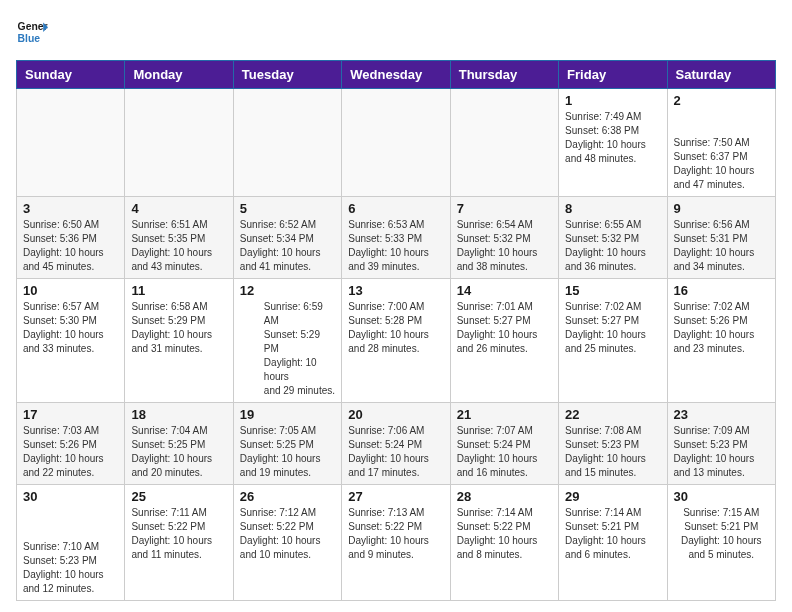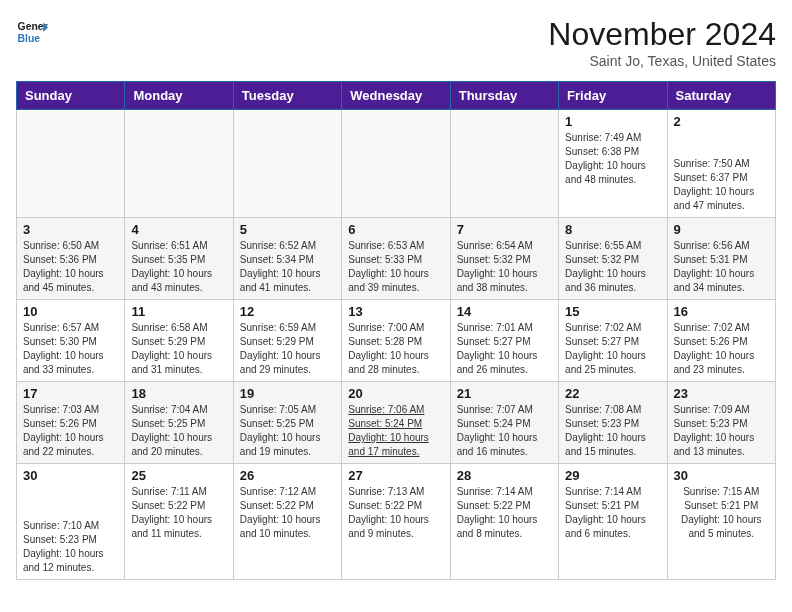--- a/index.html
+++ b/index.html
@@ -88,24 +88,20 @@
 
 <div class="header">
   <div class="logo">
     <svg class="logo-icon" viewBox="0 0 40 40" xmlns="http://www.w3.org/2000/svg">
       <text x="2" y="18" font-family="Arial" font-size="13" font-weight="bold" fill="#1a1a1a">General</text>
       <text x="2" y="32" font-family="Arial" font-size="13" font-weight="bold" fill="#2e7abf">Blue</text>
       <polygon points="34,8 40,14 34,20" fill="#2e7abf"></polygon>
     </svg>
 
   </div>
-  <div class="title-area">
-    <div class="month-title">November 2024</div>
-    <div class="location">Saint Jo, Texas, United States</div>
-  </div>
 </div>
 
 <table class="calendar">
   <thead>
     <tr>
     <th>Sunday</th>
         <th>Monday</th>
         <th>Tuesday</th>
         <th>Wednesday</th>
         <th>Thursday</th>
@@ -196,21 +192,21 @@
         </td>
         <td>
           <span class="day-num">11</span>
           <div class="day-info" style="white-space: pre-line;">Sunrise: 6:58 AM
 Sunset: 5:29 PM
 Daylight: 10 hours
 and 31 minutes.</div>
         </td>
         <td>
           <span class="day-num">12</span>
-          <div class="day-info" style="white-space: pre-line;">Sunrise: 6:59 AM
+          <div class="day-info" style="white-space: pre-line; margin-left: 24px;">Sunrise: 6:59 AM
 Sunset: 5:29 PM
 Daylight: 10 hours
 and 29 minutes.</div>
         </td>
         <td>
           <span class="day-num">13</span>
           <div class="day-info" style="white-space: pre-line;">Sunrise: 7:00 AM
 Sunset: 5:28 PM
 Daylight: 10 hours
 and 28 minutes.</div>
@@ -254,21 +250,21 @@
         </td>
         <td>
           <span class="day-num">19</span>
           <div class="day-info" style="white-space: pre-line;">Sunrise: 7:05 AM
 Sunset: 5:25 PM
 Daylight: 10 hours
 and 19 minutes.</div>
         </td>
         <td>
           <span class="day-num">20</span>
-          <div class="day-info" style="white-space: pre-line; text-decoration: underline;">Sunrise: 7:06 AM
+          <div class="day-info" style="white-space: pre-line;">Sunrise: 7:06 AM
 Sunset: 5:24 PM
 Daylight: 10 hours
 and 17 minutes.</div>
         </td>
         <td>
           <span class="day-num">21</span>
           <div class="day-info" style="white-space: pre-line;">Sunrise: 7:07 AM
 Sunset: 5:24 PM
 Daylight: 10 hours
 and 16 minutes.</div>

